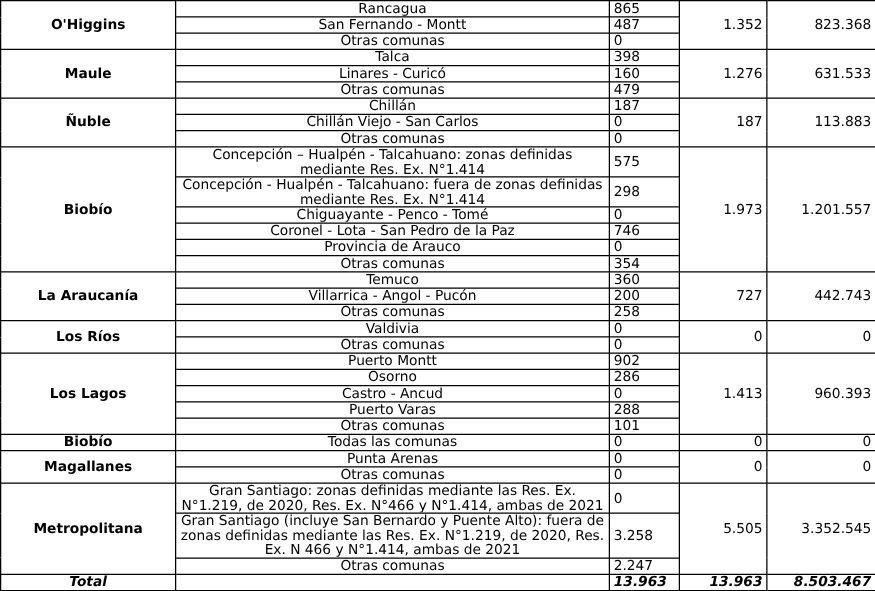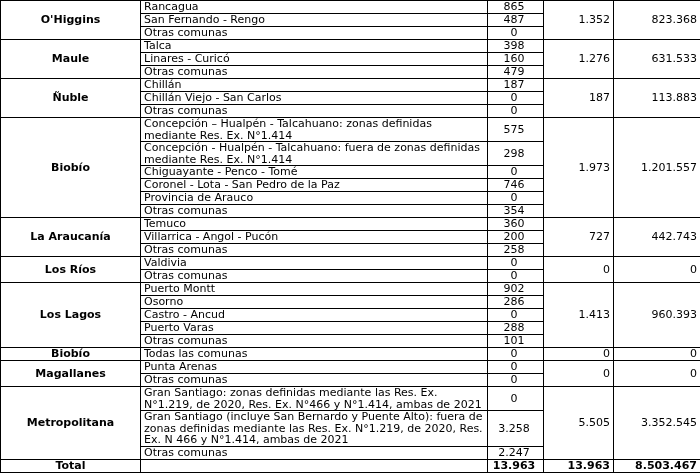--- a/index.html
+++ b/index.html
@@ -26,31 +26,32 @@
     line-height: 11.5px;
     vertical-align: middle;
     overflow: hidden;
     height: 13px;
   }
   .region-cell {
     font-weight: bold;
     text-align: center;
   }
   .commune-cell {
+    text-align: center;
+  }
+  .value-cell {
     text-align: left;
-  }
-  .value-cell {
-    text-align: center;
     padding-right: 6px;
   }
   .sum-cell {
     text-align: right;
   }
   .total-row td {
     font-weight: bold;
+    font-style: italic;
   }
 </style>
 </head>
 <body>
 
 <div class="screenshot">
   <table>
     <colgroup>
       <col style="width:140px">
       <col style="width:347px">
@@ -60,21 +61,21 @@
     </colgroup>
     <tbody id="region-rows">
         <tr>
           <td class="region-cell" rowspan="3">O'Higgins</td>
           <td class="commune-cell">Rancagua</td>
           <td class="value-cell">865</td>
           <td class="sum-cell" rowspan="3">1.352</td>
           <td class="sum-cell" rowspan="3">823.368</td>
         </tr>
         <tr>
-          <td class="commune-cell">San Fernando - Rengo</td>
+          <td class="commune-cell">San Fernando - Montt</td>
           <td class="value-cell">487</td>
         </tr>
         <tr>
           <td class="commune-cell">Otras comunas</td>
           <td class="value-cell">0</td>
         </tr>
         <tr>
           <td class="region-cell" rowspan="3">Maule</td>
           <td class="commune-cell">Talca</td>
           <td class="value-cell">398</td>

